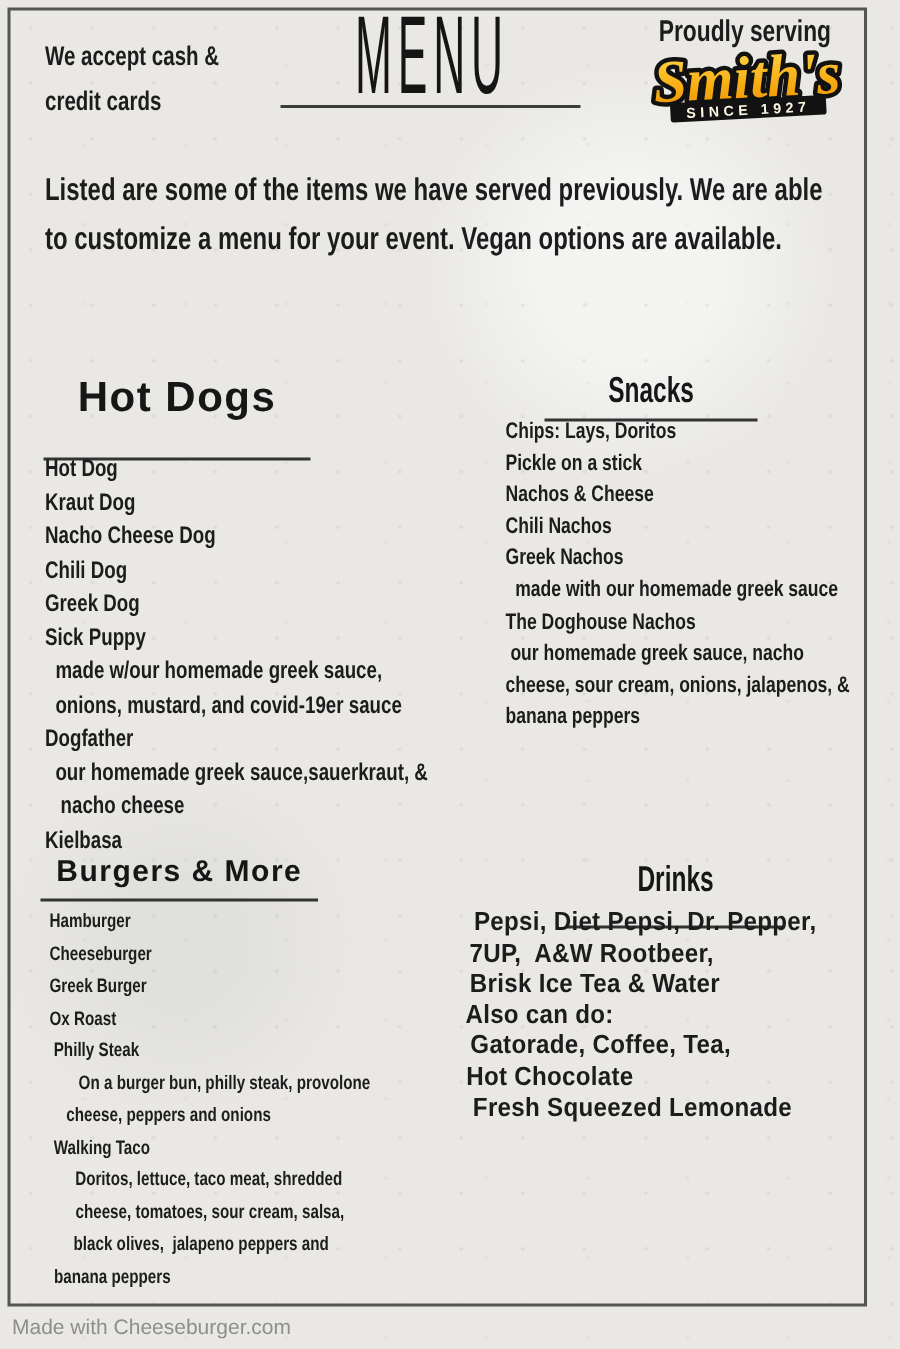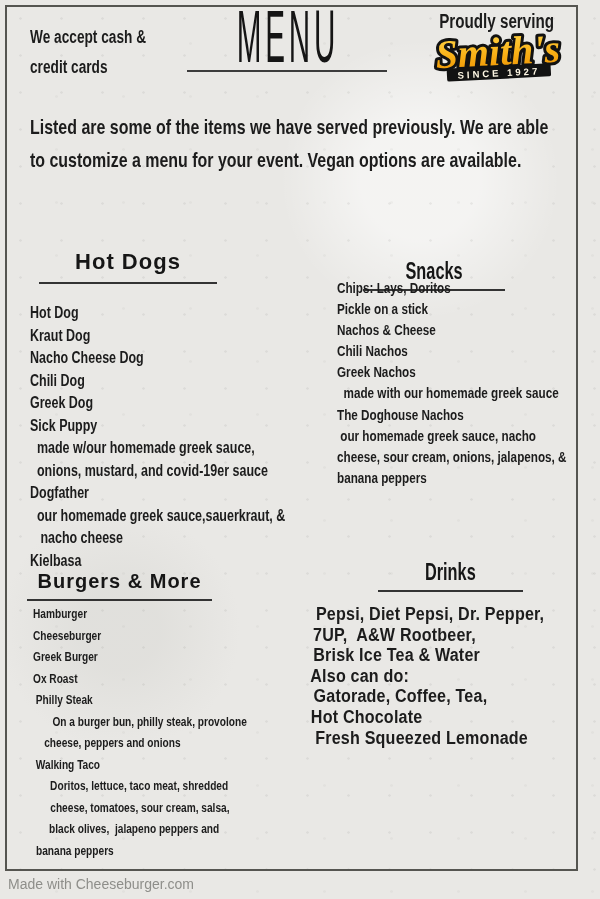--- a/index.html
+++ b/index.html
@@ -40,28 +40,28 @@
   .logo-box{left:408px;top:29px;width:180px;height:54px;}
 
   .intro{left:30px;top:110px;font-size:21px;line-height:33px;}
   .intro div{height:33px;}
 
   .sec-head-round{
     text-align:center;font-weight:bold;letter-spacing:1px;color:#161616;
     border-bottom:2px solid #333;box-sizing:border-box;
   }
   .sec-head-cond{
-    text-align:center;color:#161616;border-bottom:2px solid #333;box-sizing:border-box;margin-top:10px;
+    text-align:center;color:#161616;border-bottom:2px solid #333;box-sizing:border-box;
   }
   .sec-head-cond .cond-c{transform:scaleX(0.68);font-size:24px;}
 
-  #head-hotdogs{left:39px;top:249px;width:178px;font-size:22px;padding-bottom:7px;}
+  #head-hotdogs{left:29px;top:249px;width:178px;font-size:28px;padding-bottom:24px;}
   #head-snacks{left:363px;top:247px;width:142px;padding-bottom:4px;}
   #head-burgers{left:27px;top:570px;width:185px;font-size:20px;padding-bottom:6px;text-align:center;}
-  #head-drinks{left:378px;top:548px;width:145px;padding-bottom:4px;}
+  #head-drinks{left:378px;top:573px;width:145px;padding-bottom:16px;}
 
   ul.menu-list{list-style:none;margin:0;padding:0;position:absolute;}
   ul.menu-list li{white-space:pre;}
   ul.menu-list li .txt{display:inline-block;white-space:pre;font-weight:bold;transform:scaleX(0.78);transform-origin:0 50%;}
   ul.menu-list li.center{text-align:left;}
   ul.menu-list li.center .txt{transform-origin:50% 50%;}
 
   #list-hotdogs{left:30px;top:279px;width:290px;font-size:16px;line-height:22.5px;margin-top:23px;}
   #list-snacks{left:337px;top:277px;width:245px;font-size:15px;line-height:21.1px;}
   #list-burgers{left:25px;top:603px;width:280px;font-size:13px;line-height:21.5px;}

